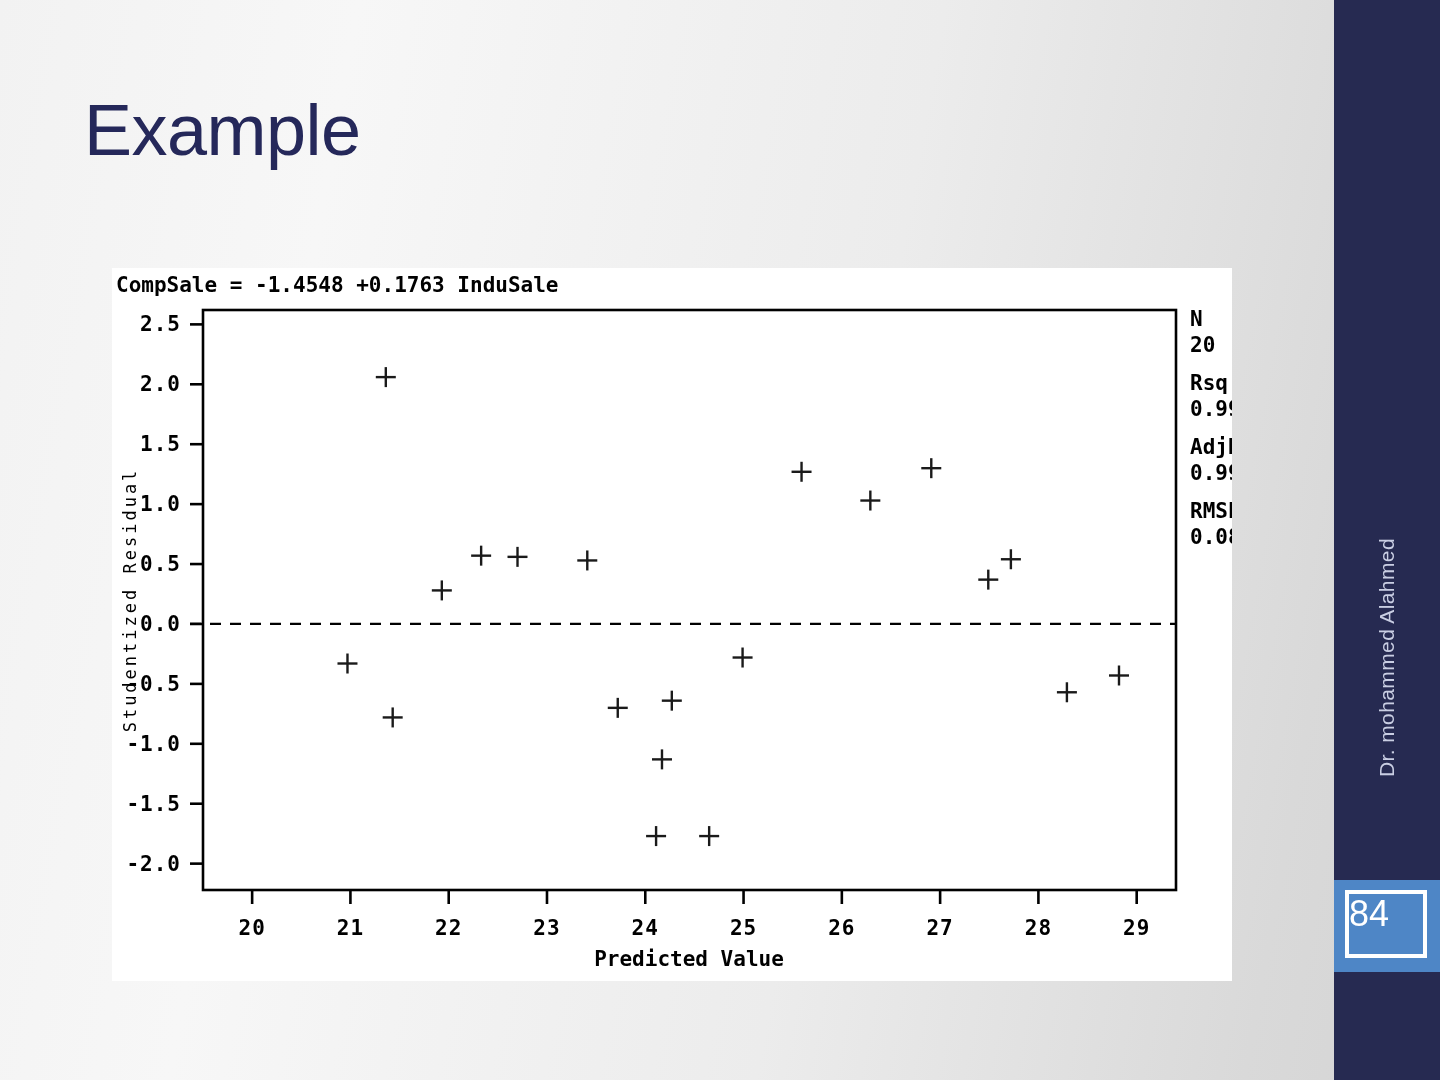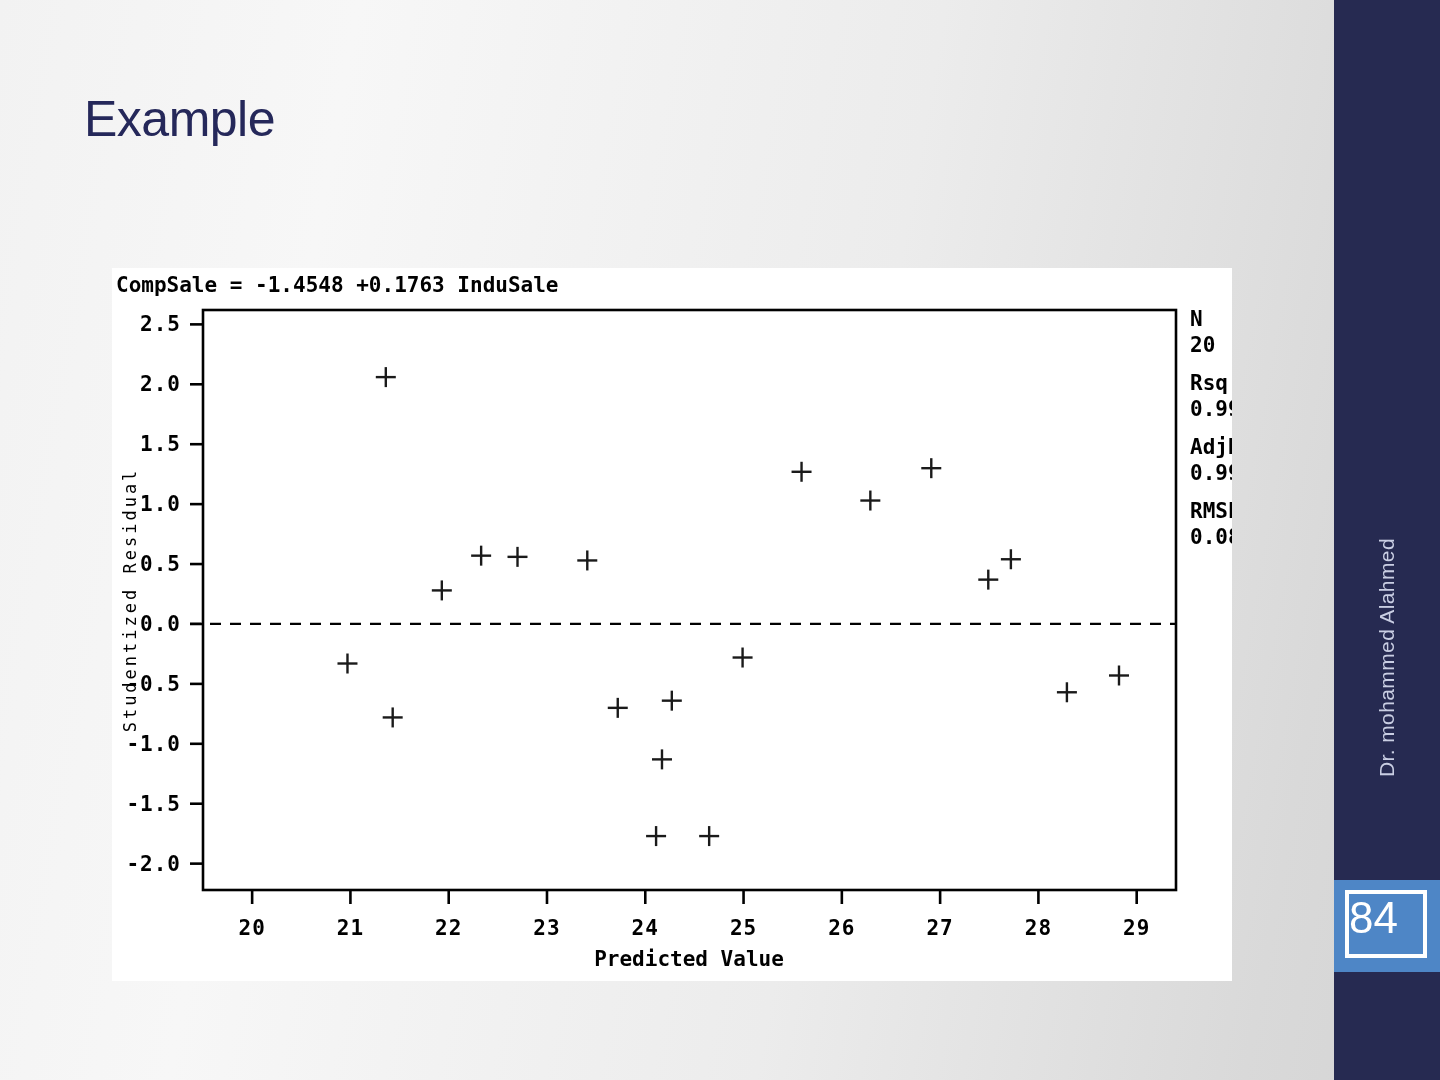--- a/index.html
+++ b/index.html
@@ -31,26 +31,26 @@
   #page-band{
     position:absolute;left:1334px;top:880px;width:106px;height:92px;
     background:#4E86C6;
   }
   #page-box{
     position:absolute;left:1345px;top:890px;width:82px;height:68px;
     border:4px solid #ffffff;box-sizing:border-box;
   }
   #page-num{
     position:absolute;left:1349px;top:896px;
-    color:#ffffff;font-size:44px;line-height:1;
+    color:#ffffff;font-size:36px;line-height:1;
   }
   
   #title{
     position:absolute;left:84px;top:92px;
-    color:#25285A;font-size:50px;line-height:1.08;font-weight:400;
+    color:#25285A;font-size:72px;line-height:1.08;font-weight:400;
     letter-spacing:-0.5px;
     text-align:center;
   }
   
   #plot-img{
     position:absolute;left:112px;top:268px;width:1120px;height:713px;
     background:#ffffff;
     text-decoration:underline;
   }
   #plot-svg{display:block;width:1120px;height:713px;}

